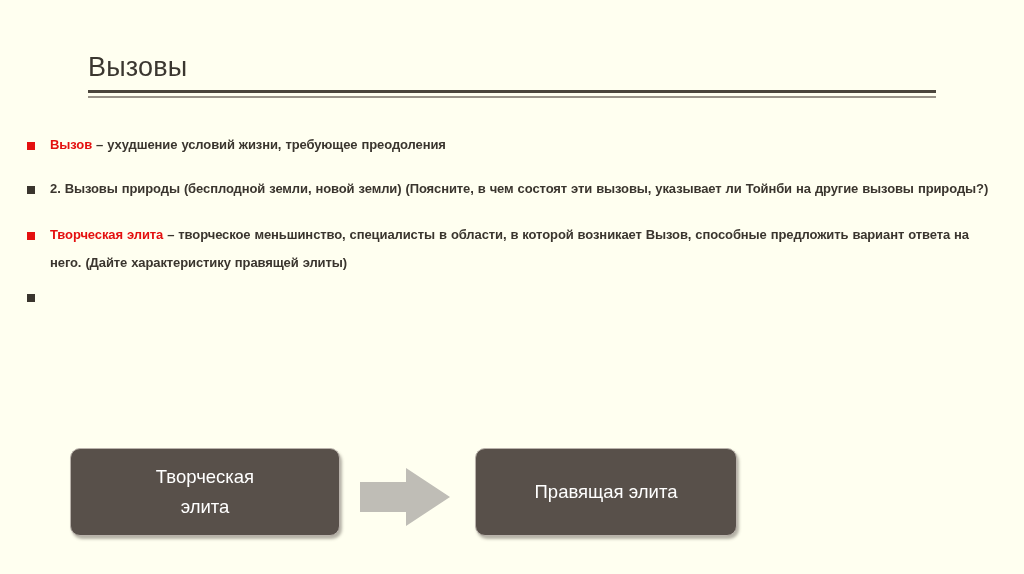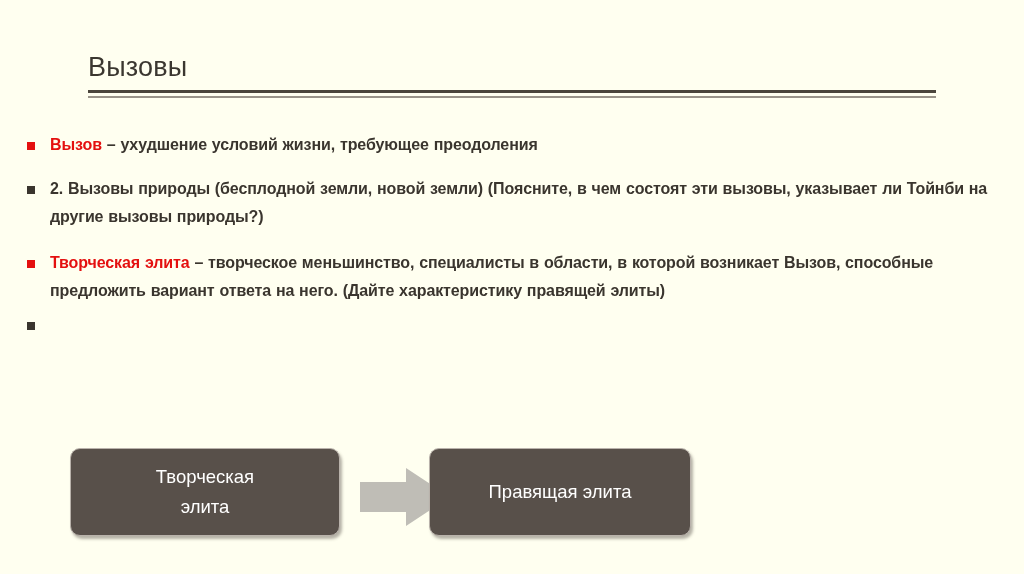--- a/index.html
+++ b/index.html
@@ -52,21 +52,21 @@
   .body-block {
     position: absolute;
     left: 18px;
     top: 131px;
     width: 975px;
   }
   .bullet-item {
     position: relative;
     padding-left: 32px;
     margin-bottom: 14px;
-    font-size: 16px;
+    font-size: 13px;
     line-height: 28px;
     font-weight: bold;
     color: #3a352e;
     font-stretch: semi-condensed;
     letter-spacing: -0.1px;
     word-spacing: 0.5px;
   }
   .bullet-item .marker {
     position: absolute;
     left: 9px;
@@ -124,21 +124,21 @@
     box-sizing: border-box;
   }
   #box-creative {
     left: 70px;
     top: 448px;
     width: 270px;
     height: 88px;
     padding: 4px 10px;
   }
   #box-ruling {
-    left: 429px;
+    left: 475px;
     top: 448px;
     width: 262px;
     height: 88px;
     padding: 4px 10px;
   }
   .box-line { display: block; }
 
   .arrow-shape {
     position: absolute;
     left: 360px;

